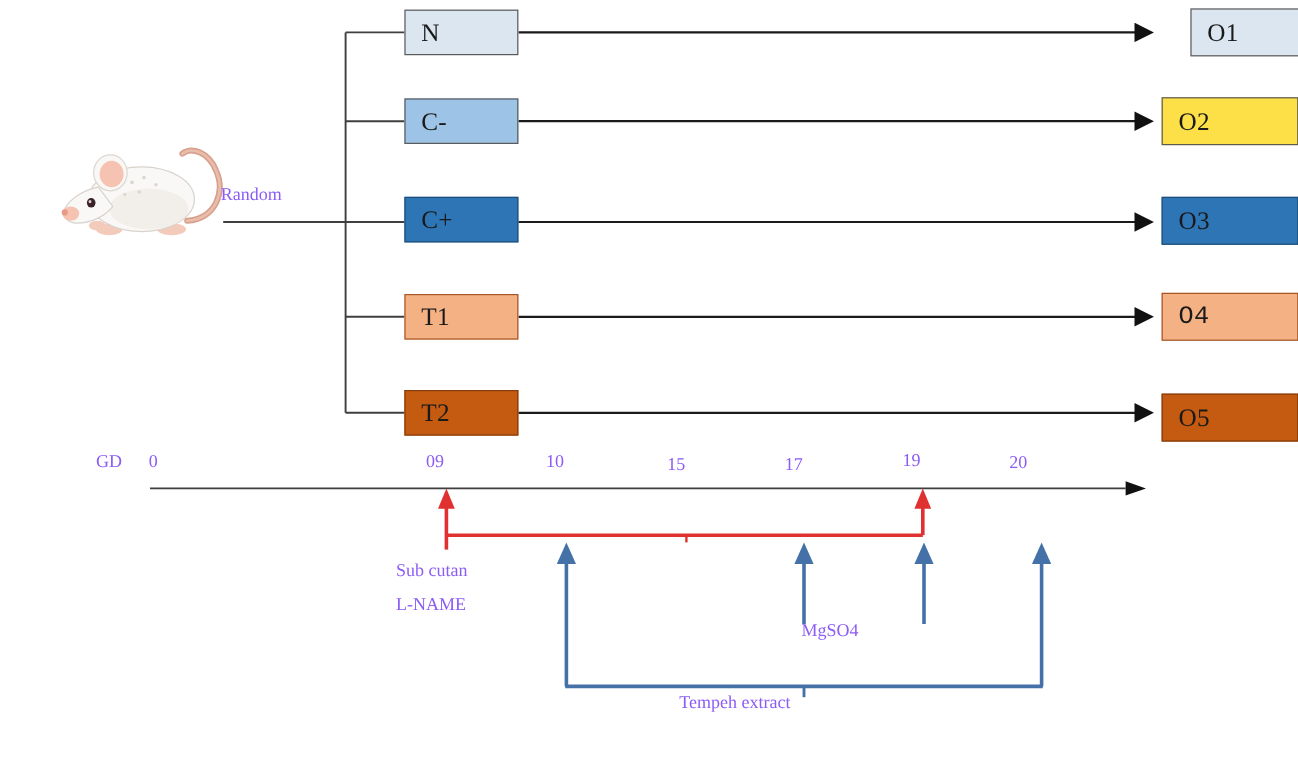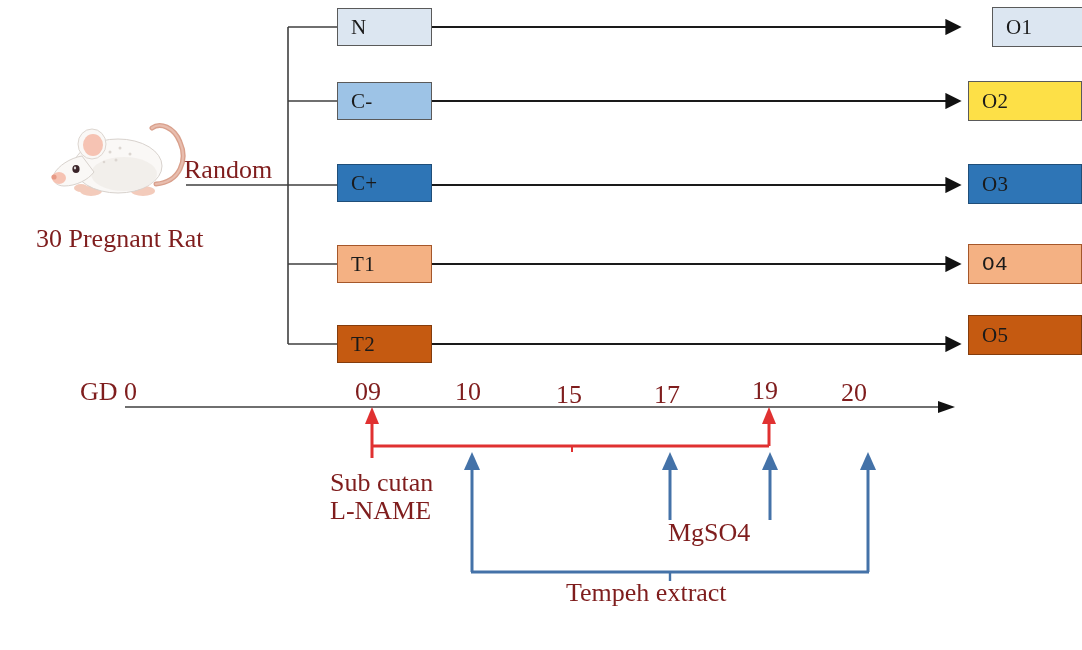--- a/index.html
+++ b/index.html
@@ -30,21 +30,21 @@
     position:absolute;
     width:114px;height:40px;
     border:1px solid #5a5a5a;
     box-sizing:border-box;
     display:flex;align-items:center;
     padding-left:13px;
     font-size:21px;
     color:#1a1a1a;
     letter-spacing:.3px;
   }
-  .txt{position:absolute;font-size:26px;color:#7f1d1d;white-space:pre;line-height:1.15;}
+  .txt{position:absolute;font-size:15px;color:#8b5cf6;white-space:pre;line-height:1.15;}
 </style>
 </head>
 <body>
 
 <div id="stage">
 
   <div class="abs" style="left:48px;top:112px;width:140px;height:95px;">
     <svg width="140" height="95" viewBox="0 0 140 95">
 
       <path d="M108 72 C132 70 140 48 132 30 C126 15 112 10 104 16" fill="none" stroke="#D9A08C" stroke-width="5" stroke-linecap="round"></path>
@@ -71,21 +71,20 @@
       <circle cx="62" cy="40" r="1.5" fill="#DCD6D1"></circle>
       <circle cx="72" cy="36" r="1.5" fill="#DCD6D1"></circle>
       <circle cx="82" cy="42" r="1.5" fill="#DCD6D1"></circle>
       <circle cx="68" cy="48" r="1.5" fill="#DCD6D1"></circle>
       <circle cx="56" cy="50" r="1.3" fill="#DCD6D1"></circle>
 
       <ellipse cx="33" cy="76" rx="7" ry="4" fill="#F3CBBB"></ellipse>
     </svg>
   </div>
 
-  <div class="txt" style="left:36px;top:224px;">30 Pregnant Rat</div>
 
   <div class="txt" style="left:184px;top:155px;">Random</div>
 
   <svg class="layer">
 
     <line x1="186" y1="185" x2="288" y2="185" stroke="#3f3f3f" stroke-width="1.6"></line>
 
     <line x1="288" y1="27" x2="288" y2="344" stroke="#3f3f3f" stroke-width="1.6"></line>
 
     <line x1="288" y1="27" x2="337" y2="27" stroke="#3f3f3f" stroke-width="1.6"></line>
@@ -133,21 +132,21 @@
   </div>
   <div class="obox" style="left:968px;top:81px;background:#fde047;border-color:#5a5a5a;">
     <span>O2</span>
   </div>
   <div class="obox" style="left:968px;top:164px;background:#2E75B6;border-color:#1F4E79;font-family:Liberation Serif, serif;">
     <span>O3</span>
   </div>
   <div class="obox" style="left:968px;top:244px;background:#F4B183;border-color:#A5572A;font-family:Liberation Mono, monospace;">
     <span>O4</span>
   </div>
-  <div class="obox" style="left:968px;top:315px;background:#C55A11;border-color:#843C0C;">
+  <div class="obox" style="left:968px;top:328px;background:#C55A11;border-color:#843C0C;">
     <span>O5</span>
   </div>
 
   <svg class="layer">
 
     <line x1="125" y1="407" x2="938" y2="407" stroke="#3f3f3f" stroke-width="1.6"></line>
     <polygon points="938,401 955,407 938,413" fill="#111"></polygon>
 
     <line x1="372" y1="458" x2="372" y2="421" stroke="#E03131" stroke-width="3"></line>
     <polygon points="372,407 365,424 379,424" fill="#E03131"></polygon>

